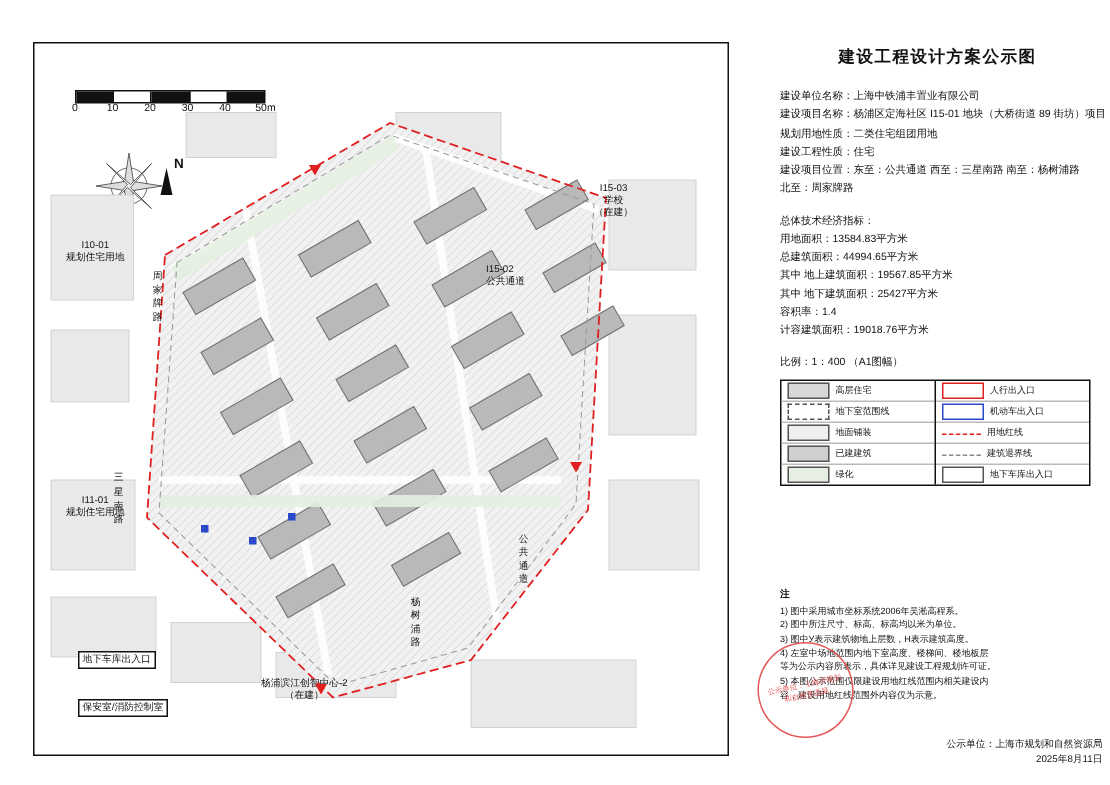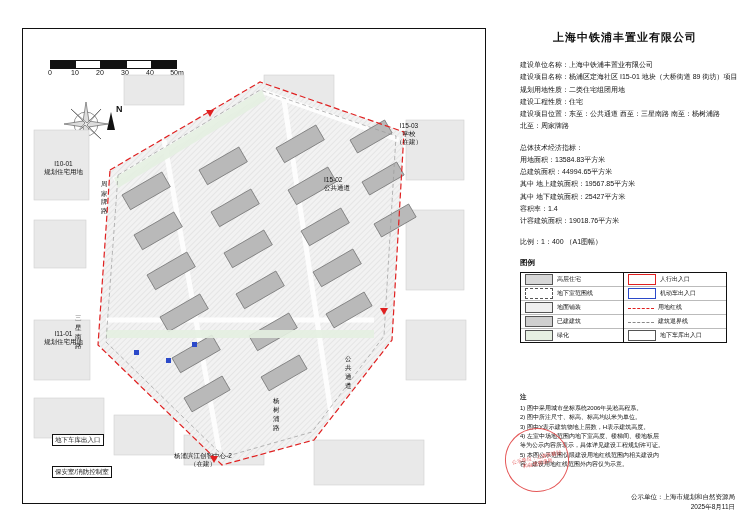--- a/index.html
+++ b/index.html
@@ -213,21 +213,21 @@
 
     <div class="marker" style="left:192px;top:90px;"></div>
     <div class="marker" style="left:366px;top:288px;"></div>
     <div class="marker" style="left:196px;top:436px;"></div>
     <div class="bluemark" style="left:120px;top:330px;"></div>
     <div class="bluemark" style="left:152px;top:338px;"></div>
     <div class="bluemark" style="left:178px;top:322px;"></div>
   </div>
 
   <div class="info">
-    <h1>上海中铁浦丰置业有限公司</h1>
+    <h1>建设工程设计方案公示图</h1>
 
     <div class="kv">
       <div>建设单位名称：上海中铁浦丰置业有限公司</div>
       <div>建设项目名称：杨浦区定海社区 I15-01 地块（大桥街道 89 街坊）项目</div>
       <div>规划用地性质：二类住宅组团用地</div>
       <div>建设工程性质：住宅</div>
       <div>建设项目位置：东至：公共通道 西至：三星南路 南至：杨树浦路</div>
       <div>                      北至：周家牌路</div>
     </div>
 
@@ -236,21 +236,20 @@
       <div>用地面积：13584.83平方米</div>
       <div>总建筑面积：44994.65平方米</div>
       <div>其中 地上建筑面积：19567.85平方米</div>
       <div>其中 地下建筑面积：25427平方米</div>
       <div>容积率：1.4</div>
       <div>计容建筑面积：19018.76平方米</div>
     </div>
 
     <div class="kv" style="margin-top:9px;">比例：1：400 （A1图幅）</div>
 
-    <div class="sect-title">图例</div>
     <div class="legend">
       <div class="col">
         <div class="row">
           <div class="sw" style="background:#d8d8d8"></div>
           <div class="lb">高层住宅</div>
         </div>
         <div class="row">
           <div class="sw" style="background:#fff;border-style:dashed"></div>
           <div class="lb">地下室范围线</div>
         </div>

